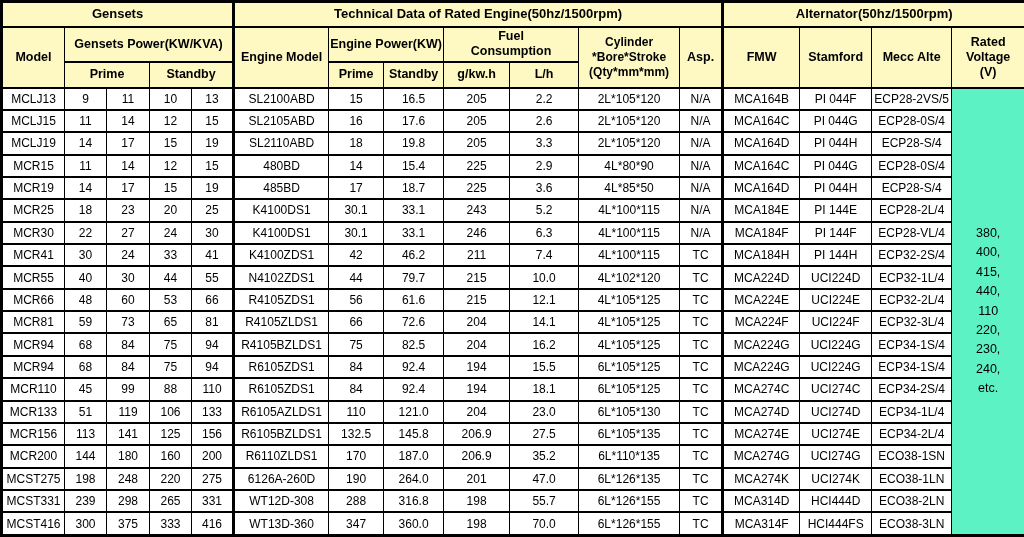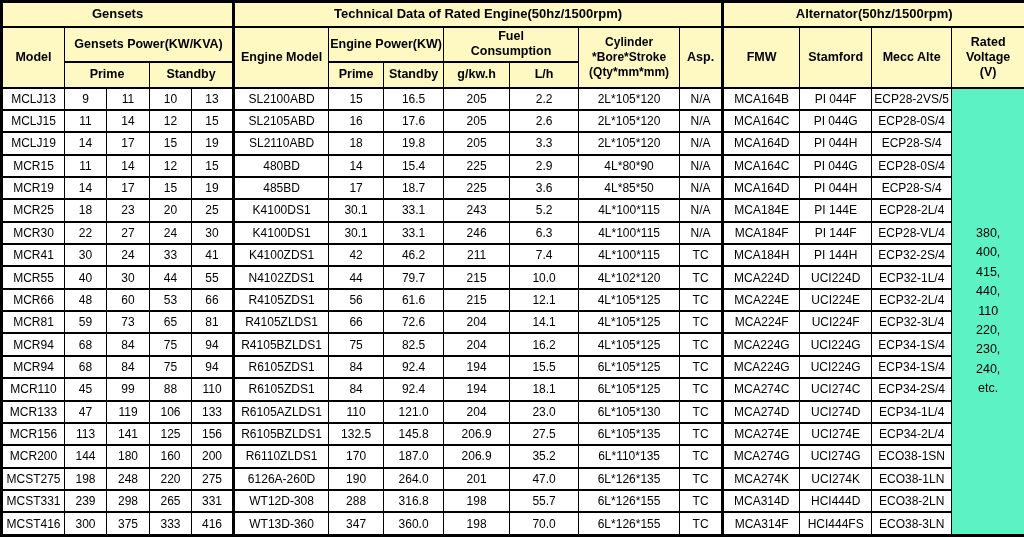--- a/index.html
+++ b/index.html
@@ -350,21 +350,21 @@
         <td>194</td>
         <td>18.1</td>
         <td>6L*105*125</td>
         <td>TC</td>
         <td class="sec">MCA274C</td>
         <td>UCI274C</td>
         <td>ECP34-2S/4</td>
       </tr>
       <tr>
         <td>MCR133</td>
-        <td>47</td>
+        <td>51</td>
         <td>119</td>
         <td>106</td>
         <td>133</td>
         <td class="sec">R6105AZLDS1</td>
         <td>110</td>
         <td>121.0</td>
         <td>204</td>
         <td>23.0</td>
         <td>6L*105*130</td>
         <td>TC</td>

